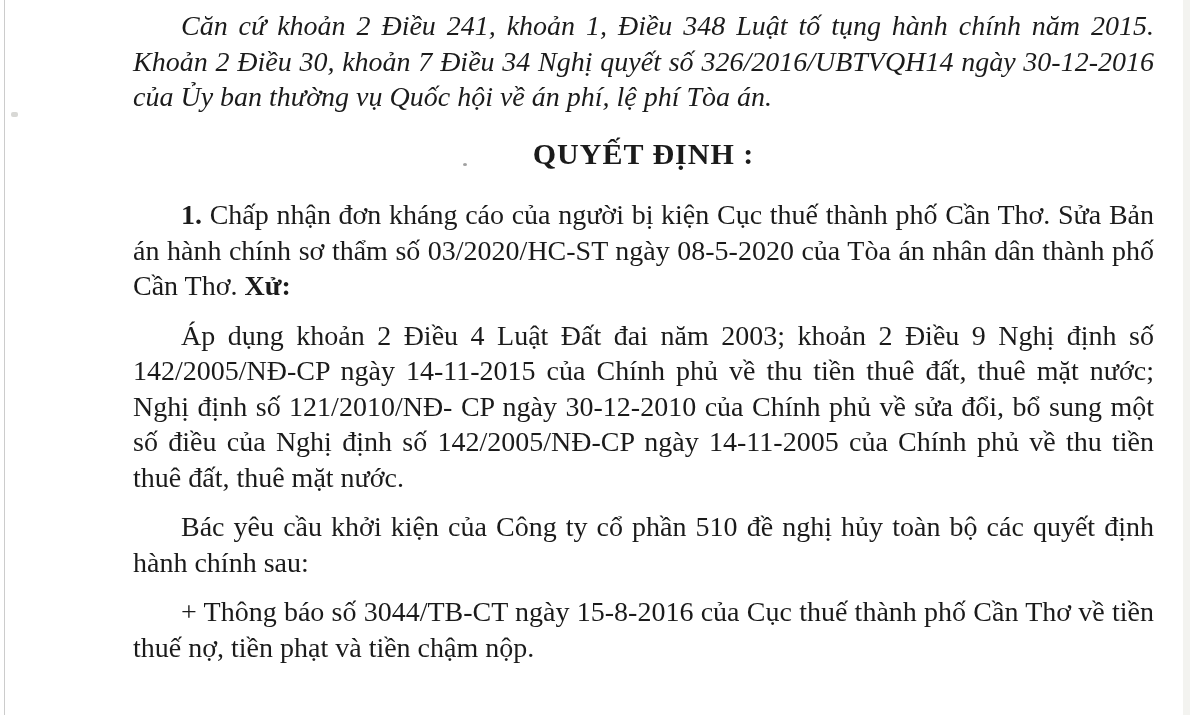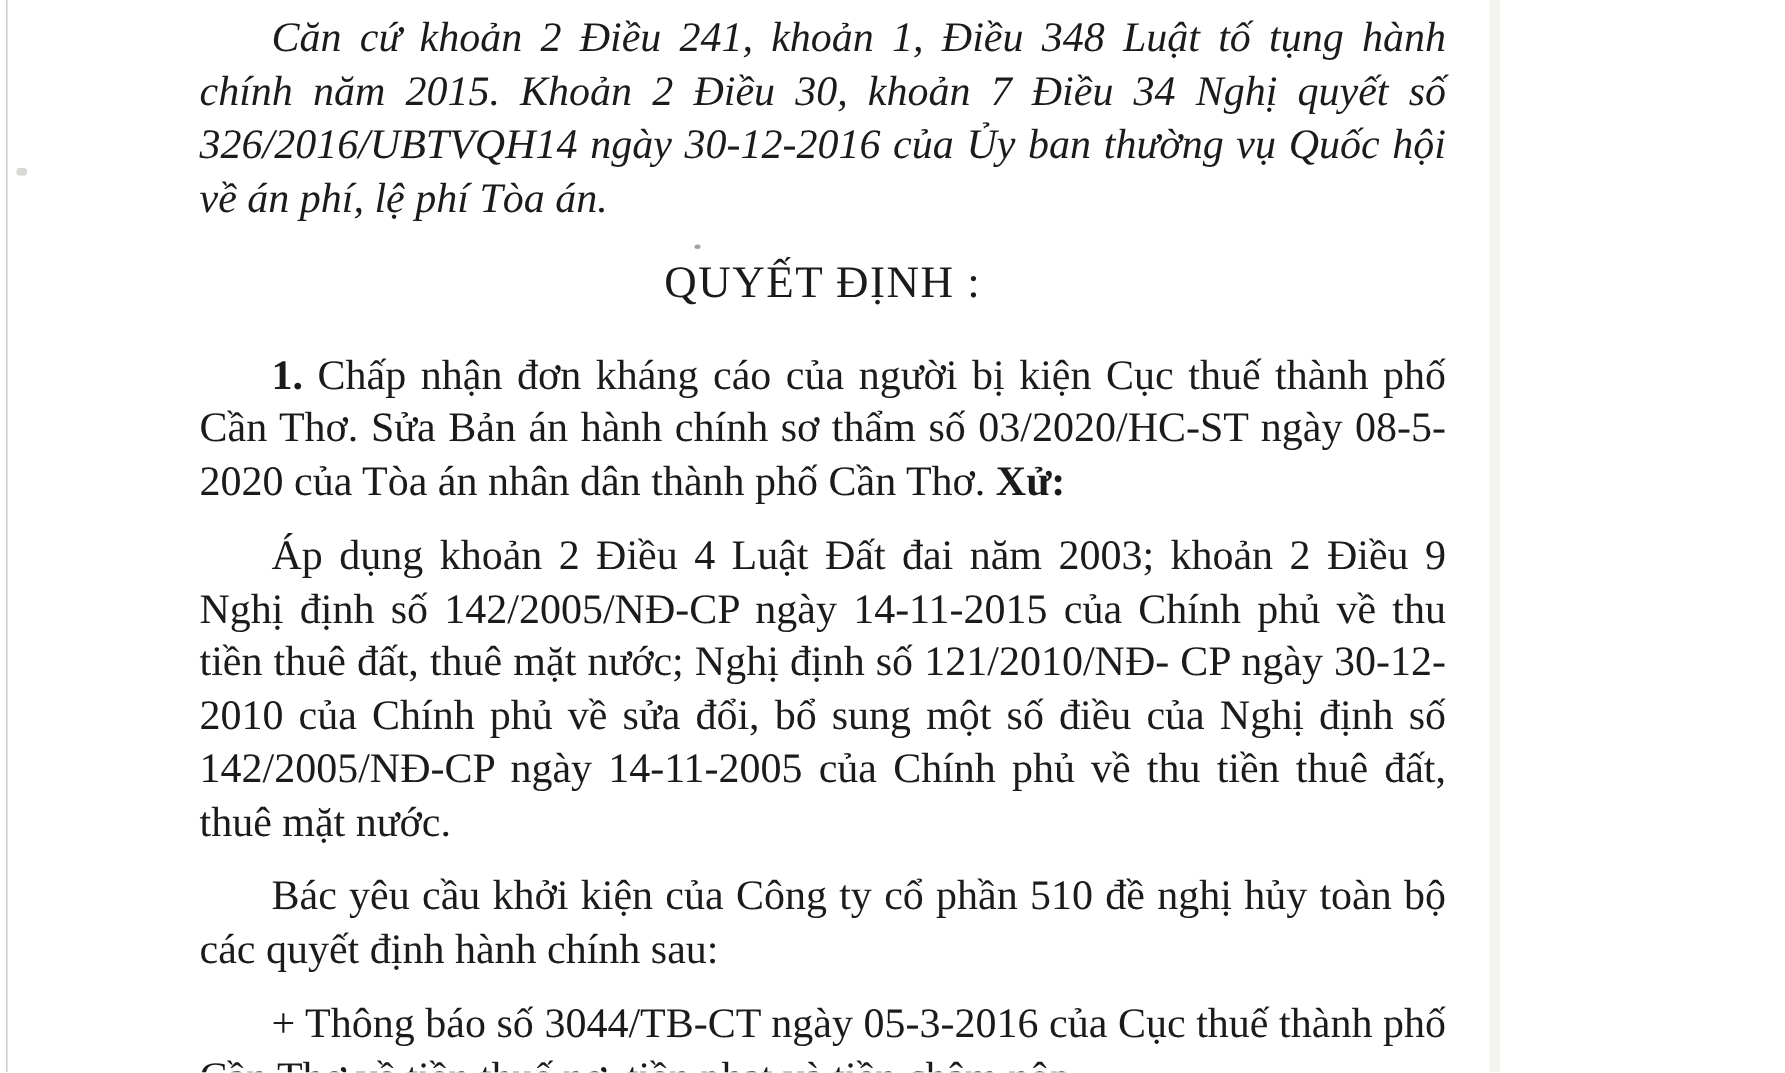--- a/index.html
+++ b/index.html
@@ -2,21 +2,21 @@
 <html><head>
 <meta charset="utf-8">
 <style>
   html, body {
     margin: 0;
     padding: 0;
     background: #ffffff;
   }
   .page {
     position: relative;
-    width: 1000px;
+    width: 1190px;
     height: 715px;
     background: #ffffff;
     overflow: hidden;
     font-family: "Liberation Serif", "DejaVu Serif", serif;
     color: #1b1b1b;
   }
   .scan-line-left {
     position: absolute;
     left: 4px;
     top: 0;
@@ -60,21 +60,21 @@
     line-height: 35.5px;
     text-align: justify;
   }
   .preamble {
     font-style: italic;
     text-indent: 48px;
     margin: 0;
   }
   .heading {
     font-size: 30px;
-    font-weight: normal;
+    font-weight: bold;
     text-align: center;
     text-indent: 0;
     letter-spacing: 1px;
     margin: 21px 0 26px 0;
   }
   .para {
     text-indent: 48px;
     margin: 0 0 14px 0;
   }
   .para b {
@@ -95,16 +95,16 @@
     <p class="preamble">Căn cứ khoản 2 Điều 241, khoản 1, Điều 348 Luật tố tụng hành chính năm 2015. Khoản 2 Điều 30, khoản 7 Điều 34 Nghị quyết số 326/2016/UBTVQH14 ngày 30-12-2016 của Ủy ban thường vụ Quốc hội về án phí, lệ phí Tòa án.</p>
 
     <p class="heading">QUYẾT ĐỊNH :</p>
 
     <p class="para"><b>1.</b><span> Chấp nhận đơn kháng cáo của người bị kiện Cục thuế thành phố Cần Thơ. Sửa Bản án hành chính sơ thẩm số 03/2020/HC-ST ngày 08-5-2020 của Tòa án nhân dân thành phố Cần Thơ. </span><b>Xử:</b></p>
 
     <p class="para">Áp dụng khoản 2 Điều 4 Luật Đất đai năm 2003; khoản 2 Điều 9 Nghị định số 142/2005/NĐ-CP ngày 14-11-2015 của Chính phủ về thu tiền thuê đất, thuê mặt nước; Nghị định số 121/2010/NĐ- CP ngày 30-12-2010 của Chính phủ về sửa đổi, bổ sung một số điều của Nghị định số 142/2005/NĐ-CP ngày 14-11-2005 của Chính phủ về thu tiền thuê đất, thuê mặt nước.</p>
 
     <p class="para">Bác yêu cầu khởi kiện của Công ty cổ phần 510 đề nghị hủy toàn bộ các quyết định hành chính sau:</p>
 
-    <p class="para">+ Thông báo số 3044/TB-CT ngày 05-3-2016 của Cục thuế thành phố Cần Thơ về tiền thuế nợ, tiền phạt và tiền chậm nộp.</p>
+    <p class="para">+ Thông báo số 3044/TB-CT ngày 15-8-2016 của Cục thuế thành phố Cần Thơ về tiền thuế nợ, tiền phạt và tiền chậm nộp.</p>
 
   </div>
 </div>
 
 </body></html>

